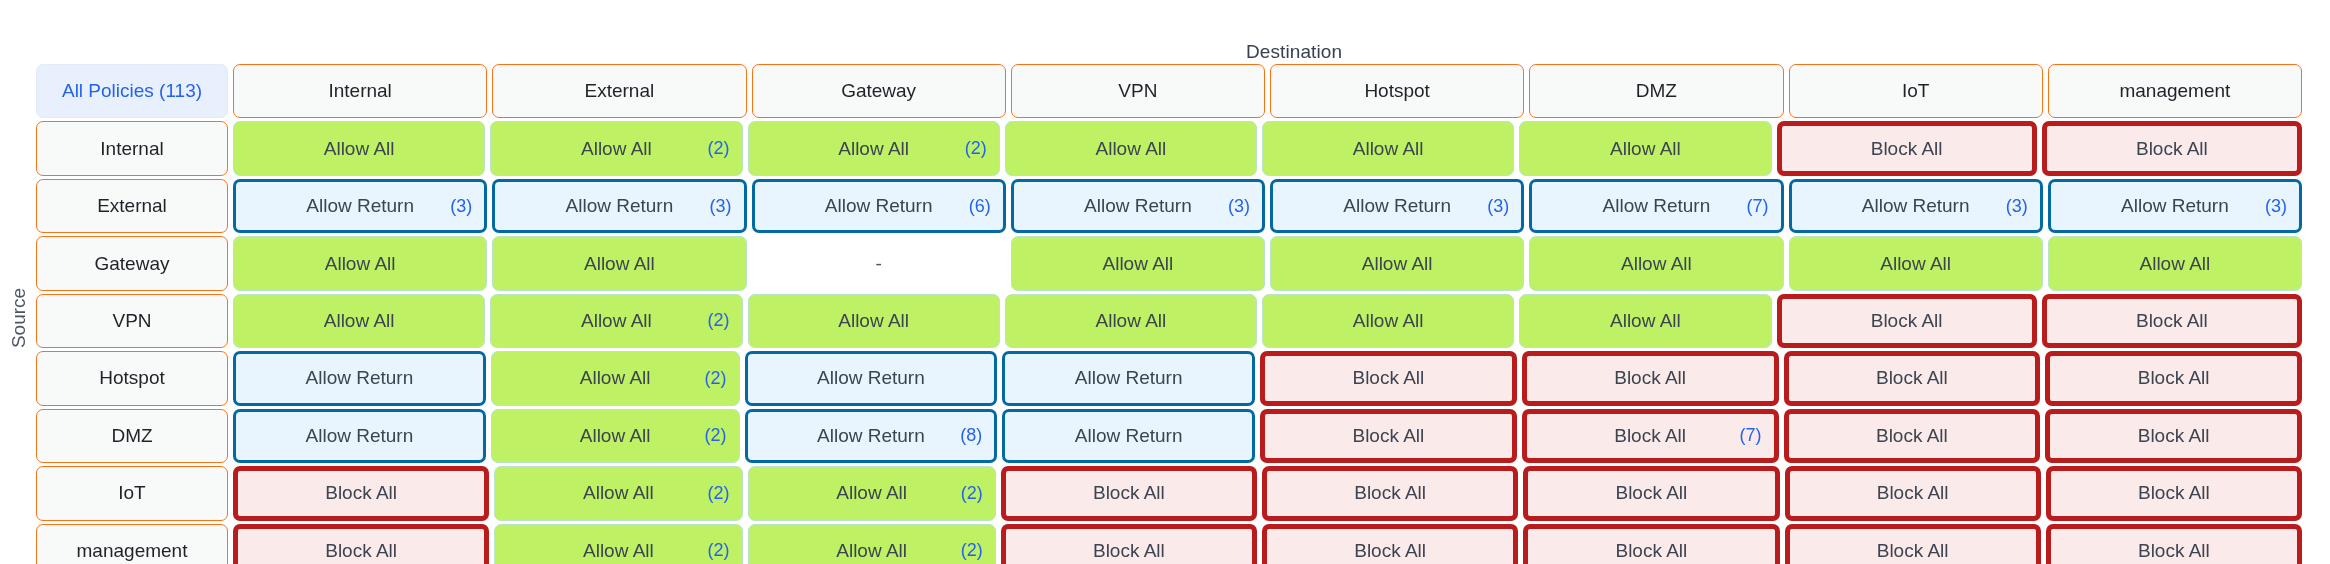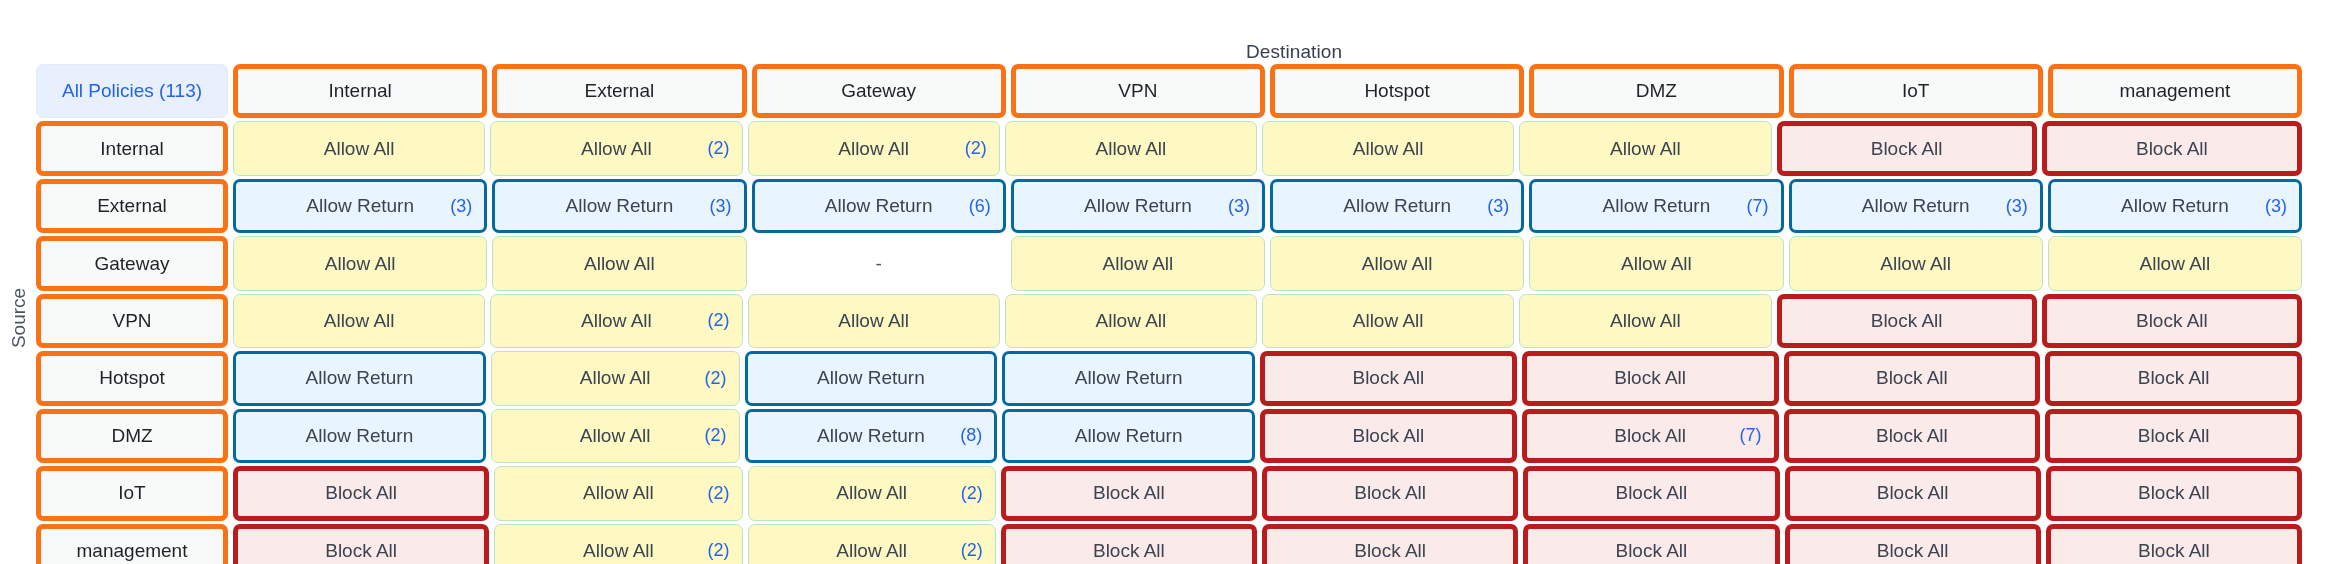--- a/index.html
+++ b/index.html
@@ -97,26 +97,26 @@
   .corner-cell {
     background: #e8effd;
     border: 1px solid #e3ebfb;
     color: #2563eb;
     cursor: pointer;
   }
 
   
   .head-cell {
     background: #f8fafa;
-    border: 5px solid #f97316;
+    border: 1px solid #f97316;
     color: #1f2328;
   }
 
   .allow-all {
-    background: #fef9c3;
+    background: #bef264;
     border: 1px solid #b9e4c6;
     color: #3c4450;
   }
   .allow-return {
     background: #e9f5fe;
     border: 3px solid #0369a1;
     color: #3c4450;
   }
   .block-all {
     background: #fbeaea;

